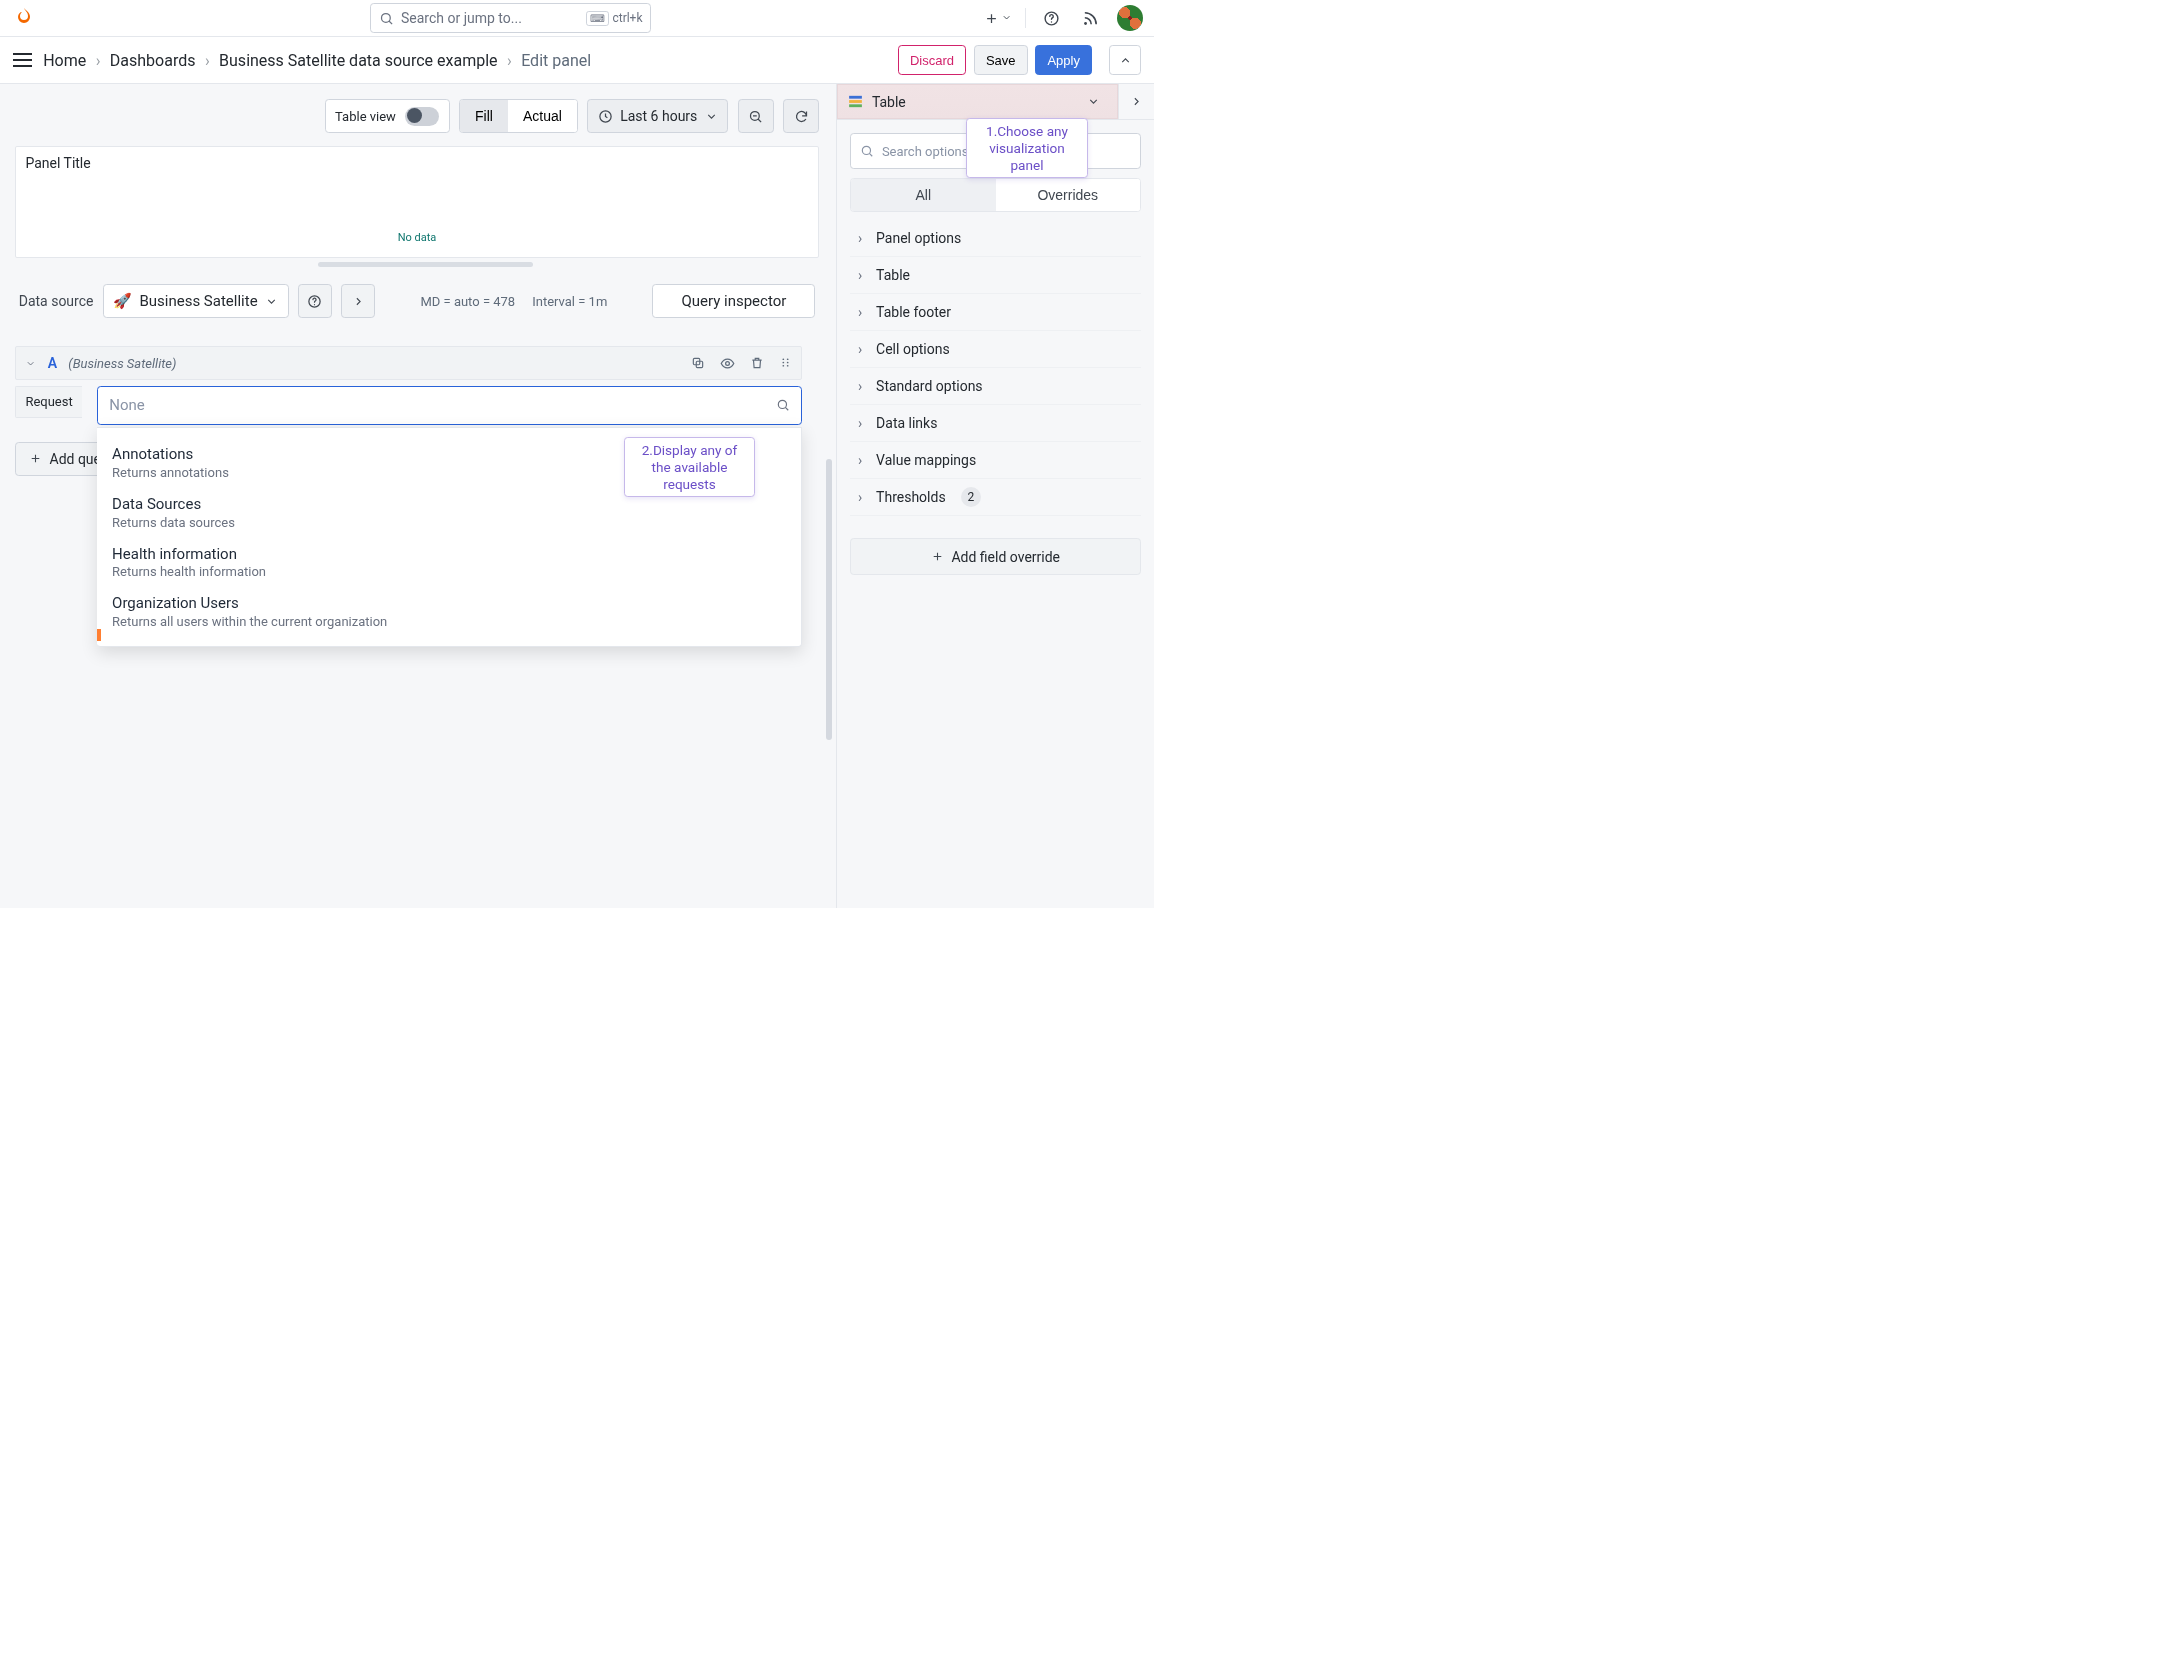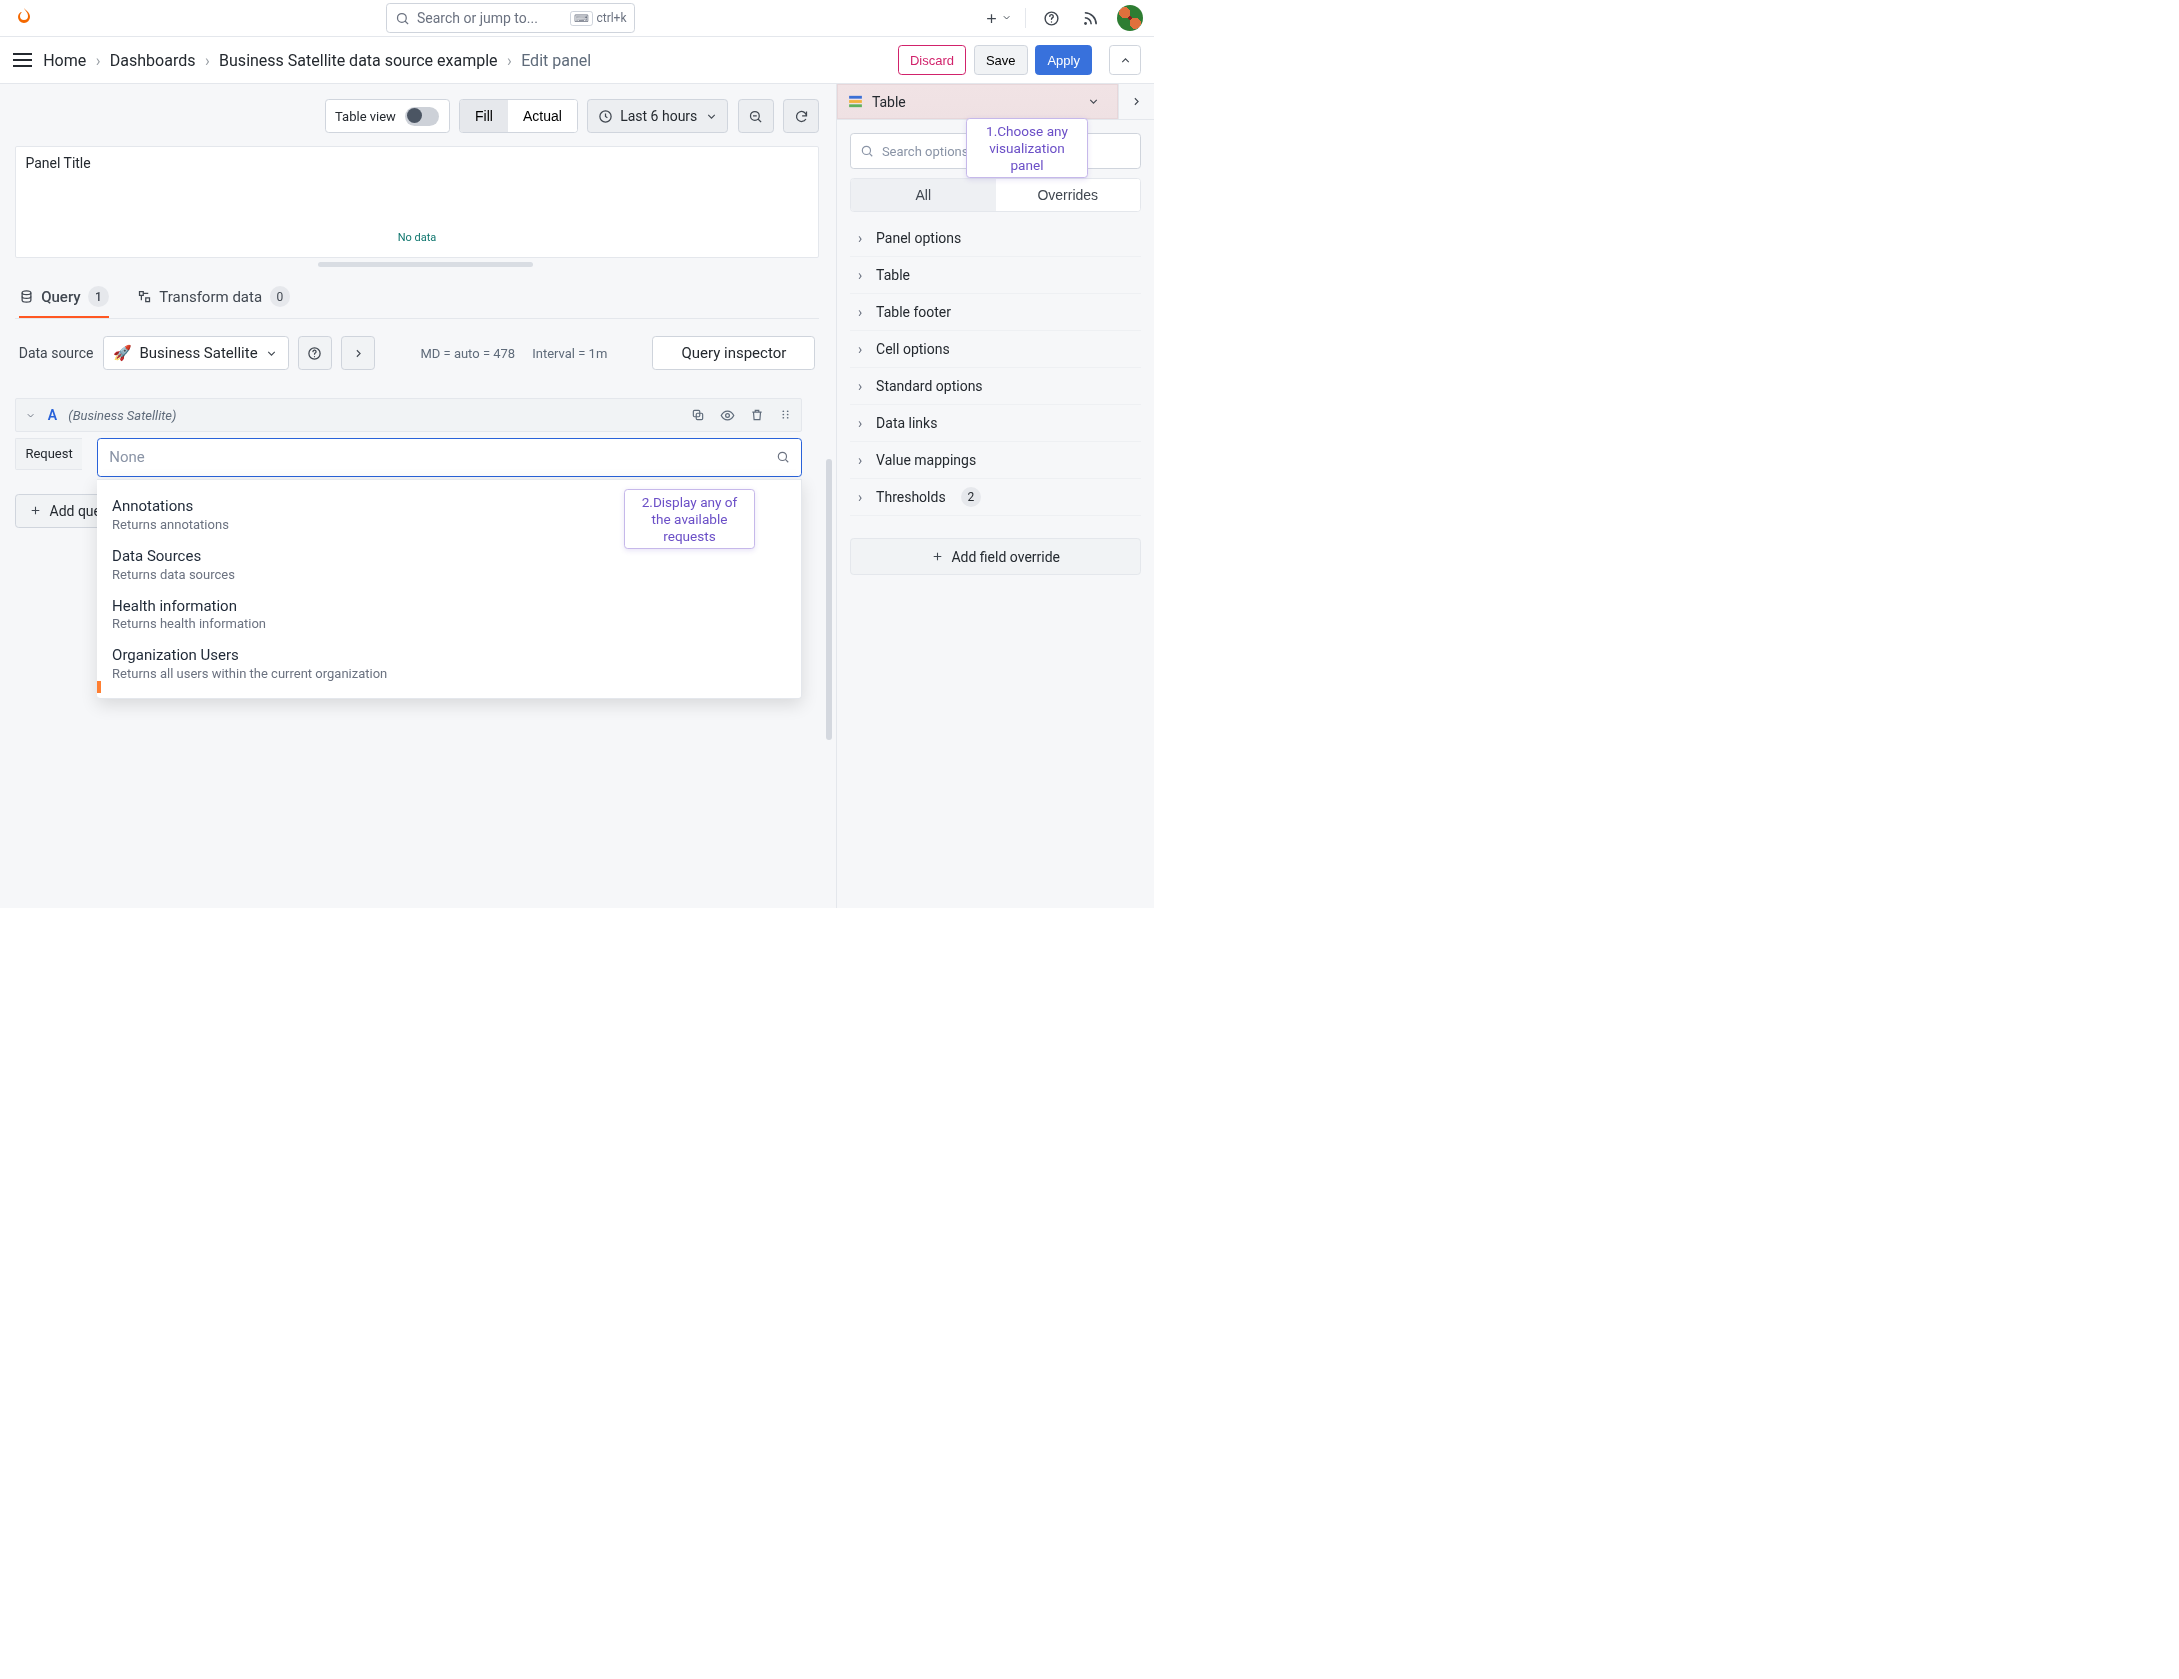--- a/index.html
+++ b/index.html
@@ -20,21 +20,21 @@
     gap: 9.4px;
   }
   .logo {
     width: 26px; height: 26px;
     display: flex; align-items: center; justify-content: center;
   }
   .topbar-spacer { flex: 1; }
   .search-box {
     display: flex;
     align-items: center;
-    width: 249px;
+    width: 281px;
     height: 30px;
     border: 0.9px solid #cfd4dc;
     border-radius: 3.7px;
     padding: 0 7.5px;
     gap: 7.5px;
     color: #6b7280;
     background: #fff;
     margin: 0 auto;
   }
   .search-box .placeholder { flex: 1; font-size: 14px; color: #6b7280; }
@@ -368,38 +368,20 @@
           </svg>
       </div>
     </div>
 
     <div class="panel-box">
       <div class="panel-title">Panel Title</div>
       <div class="panel-body">No data</div>
     </div>
     <div class="panel-drag"></div>
 
-    <div class="edit-tabs">
-      <div class="edit-tab active">
-        <svg width="15" height="15" viewBox="0 0 24 24">
-            <ellipse cx="12" cy="6" rx="7" ry="3" fill="none" stroke="#404750" stroke-width="2"></ellipse>
-            <path d="M5 6v12c0 1.7 3 3 7 3s7-1.3 7-3V6" fill="none" stroke="#404750" stroke-width="2"></path>
-            <path d="M5 12c0 1.7 3 3 7 3s7-1.3 7-3" fill="none" stroke="#404750" stroke-width="2"></path>
-          </svg>
-        <span>Query</span>
-        <span class="badge">1</span>
-      </div>
-      <div class="edit-tab">
-        <svg width="15" height="15" viewBox="0 0 24 24">
-            <path d="M4 4h6v6H4zM14 14h6v6h-6zM10 7h8M7 10v8" fill="none" stroke="#404750" stroke-width="2"></path>
-          </svg>
-        <span>Transform data</span>
-        <span class="badge">0</span>
-      </div>
-    </div>
 
     <div class="query-header">
       <span class="ds-label">Data source</span>
       <div class="ds-picker">
         <span class="rocket">🚀</span>
         <span style="font-size:15px;">Business Satellite</span>
         <svg width="13" height="13" viewBox="0 0 24 24">
             <path d="M6 9l6 6 6-6" stroke="#404750" stroke-width="2" fill="none"></path>
           </svg>
       </div>

